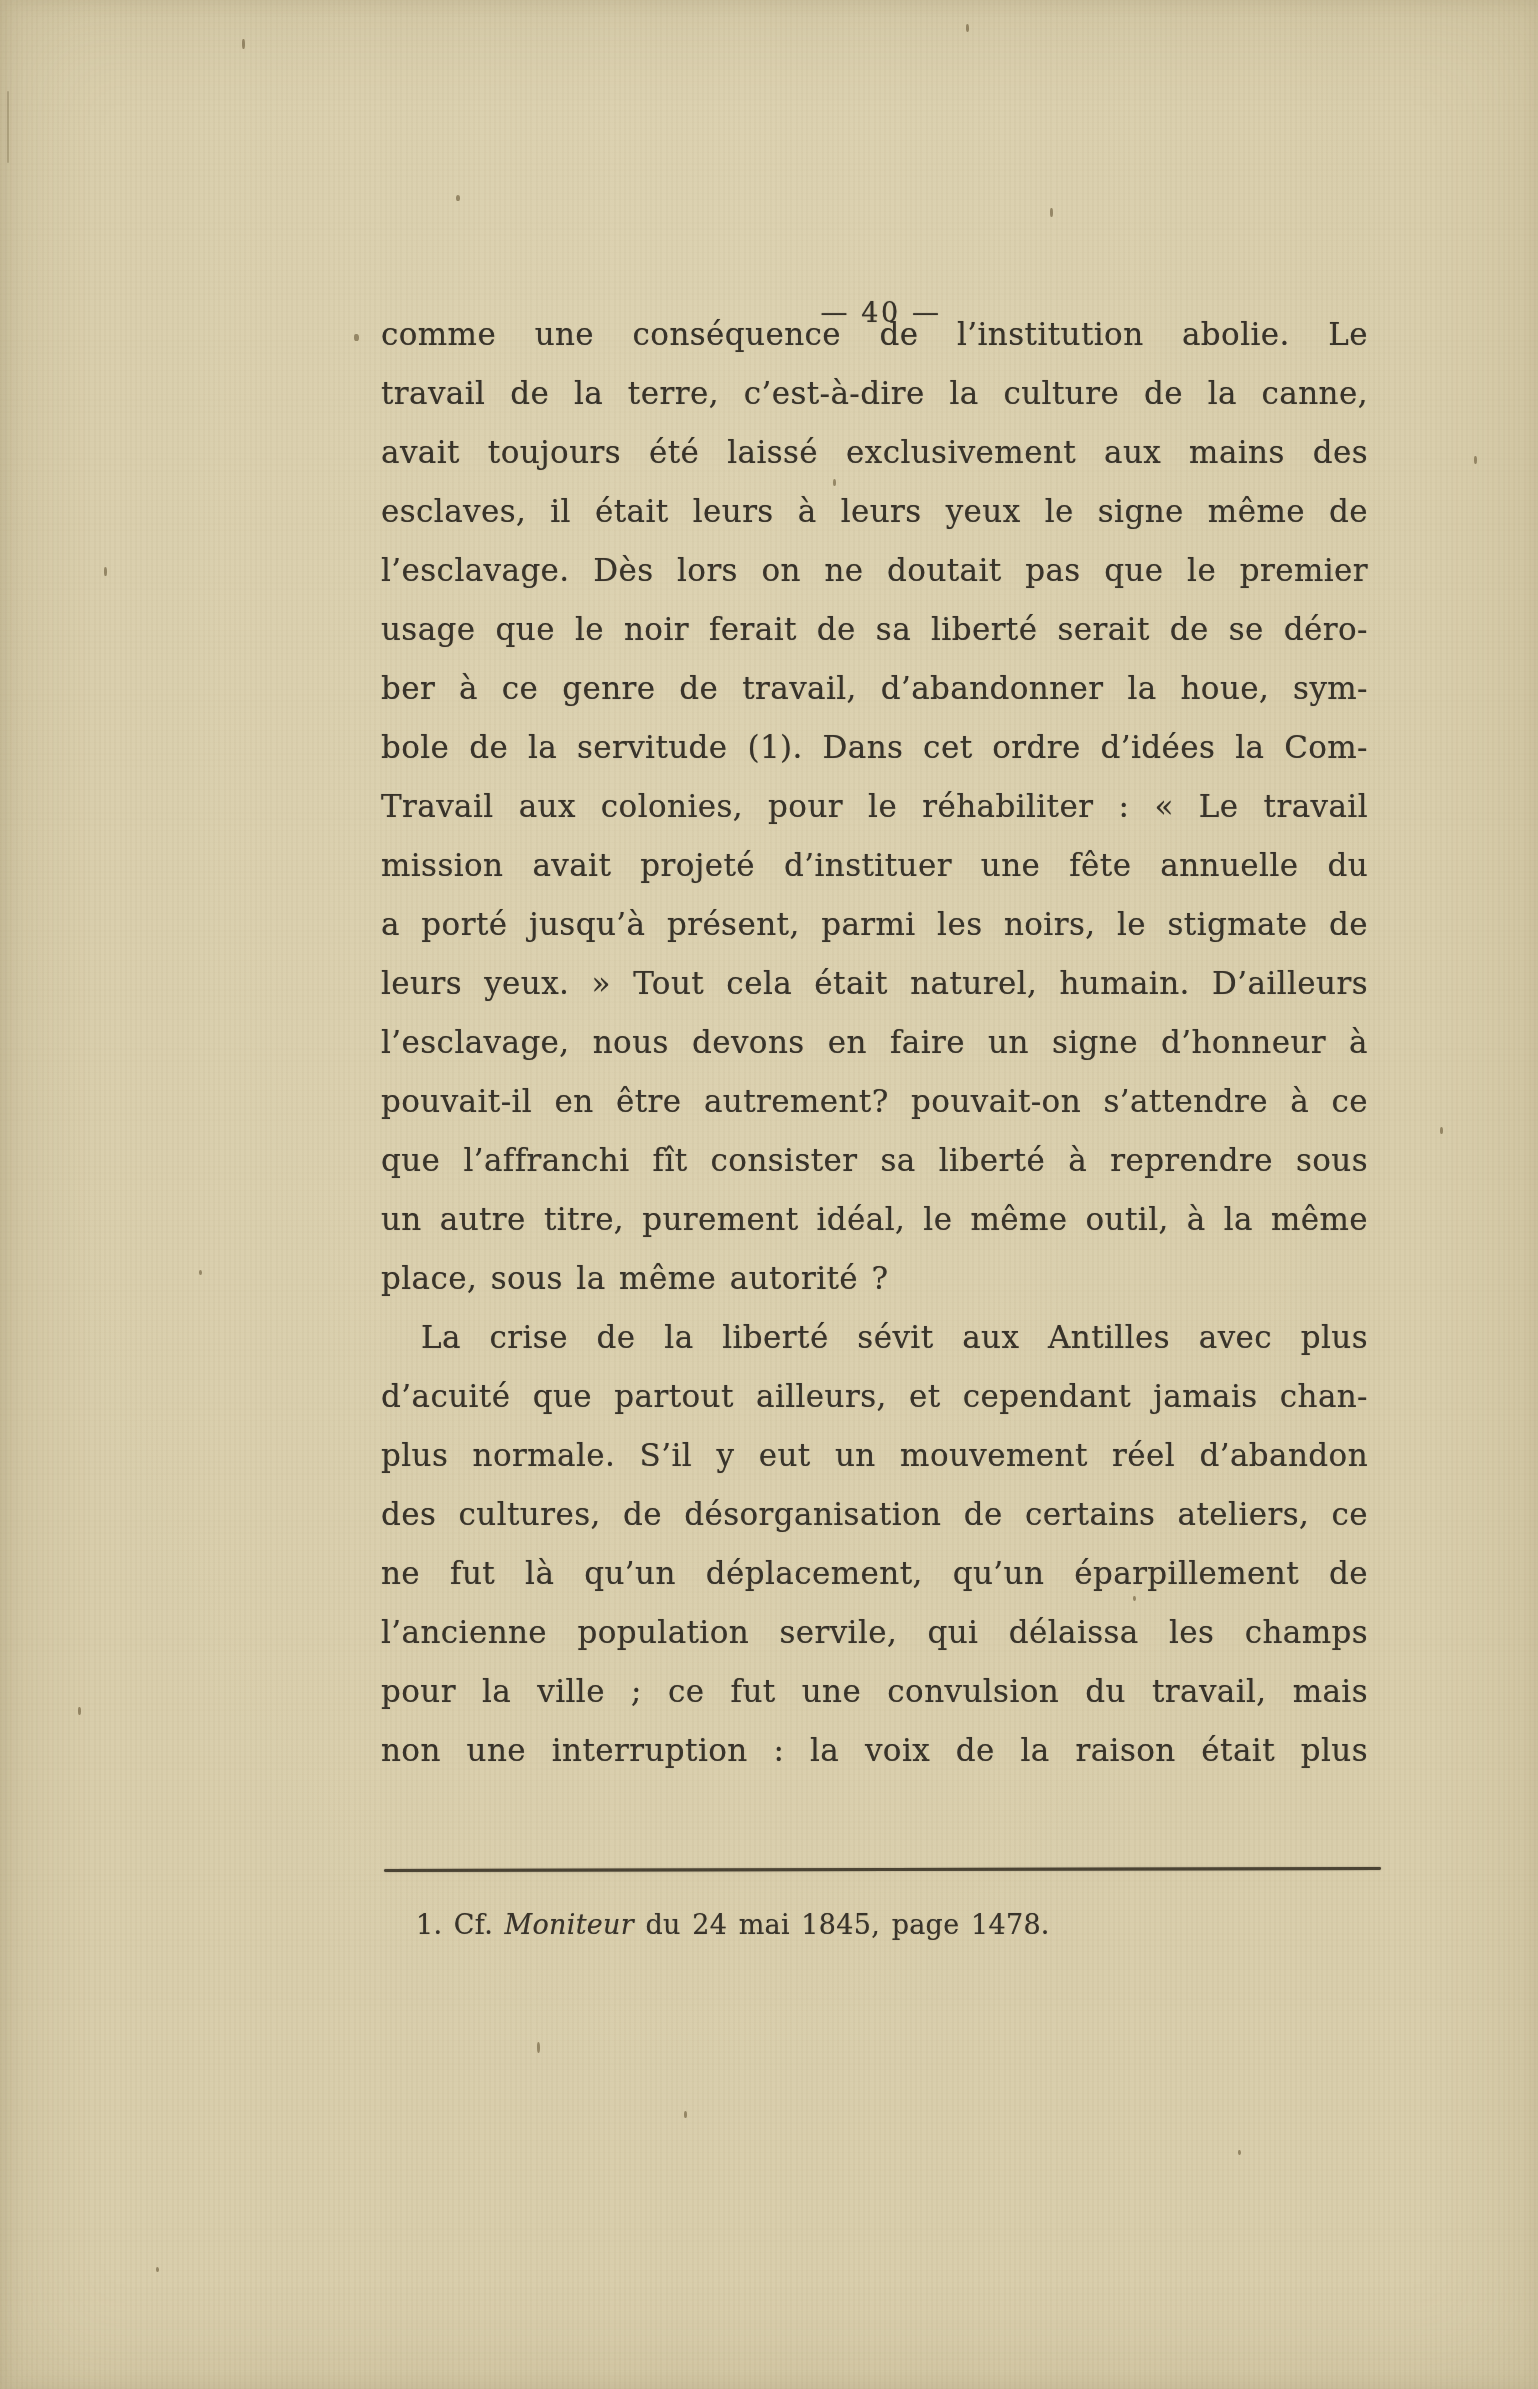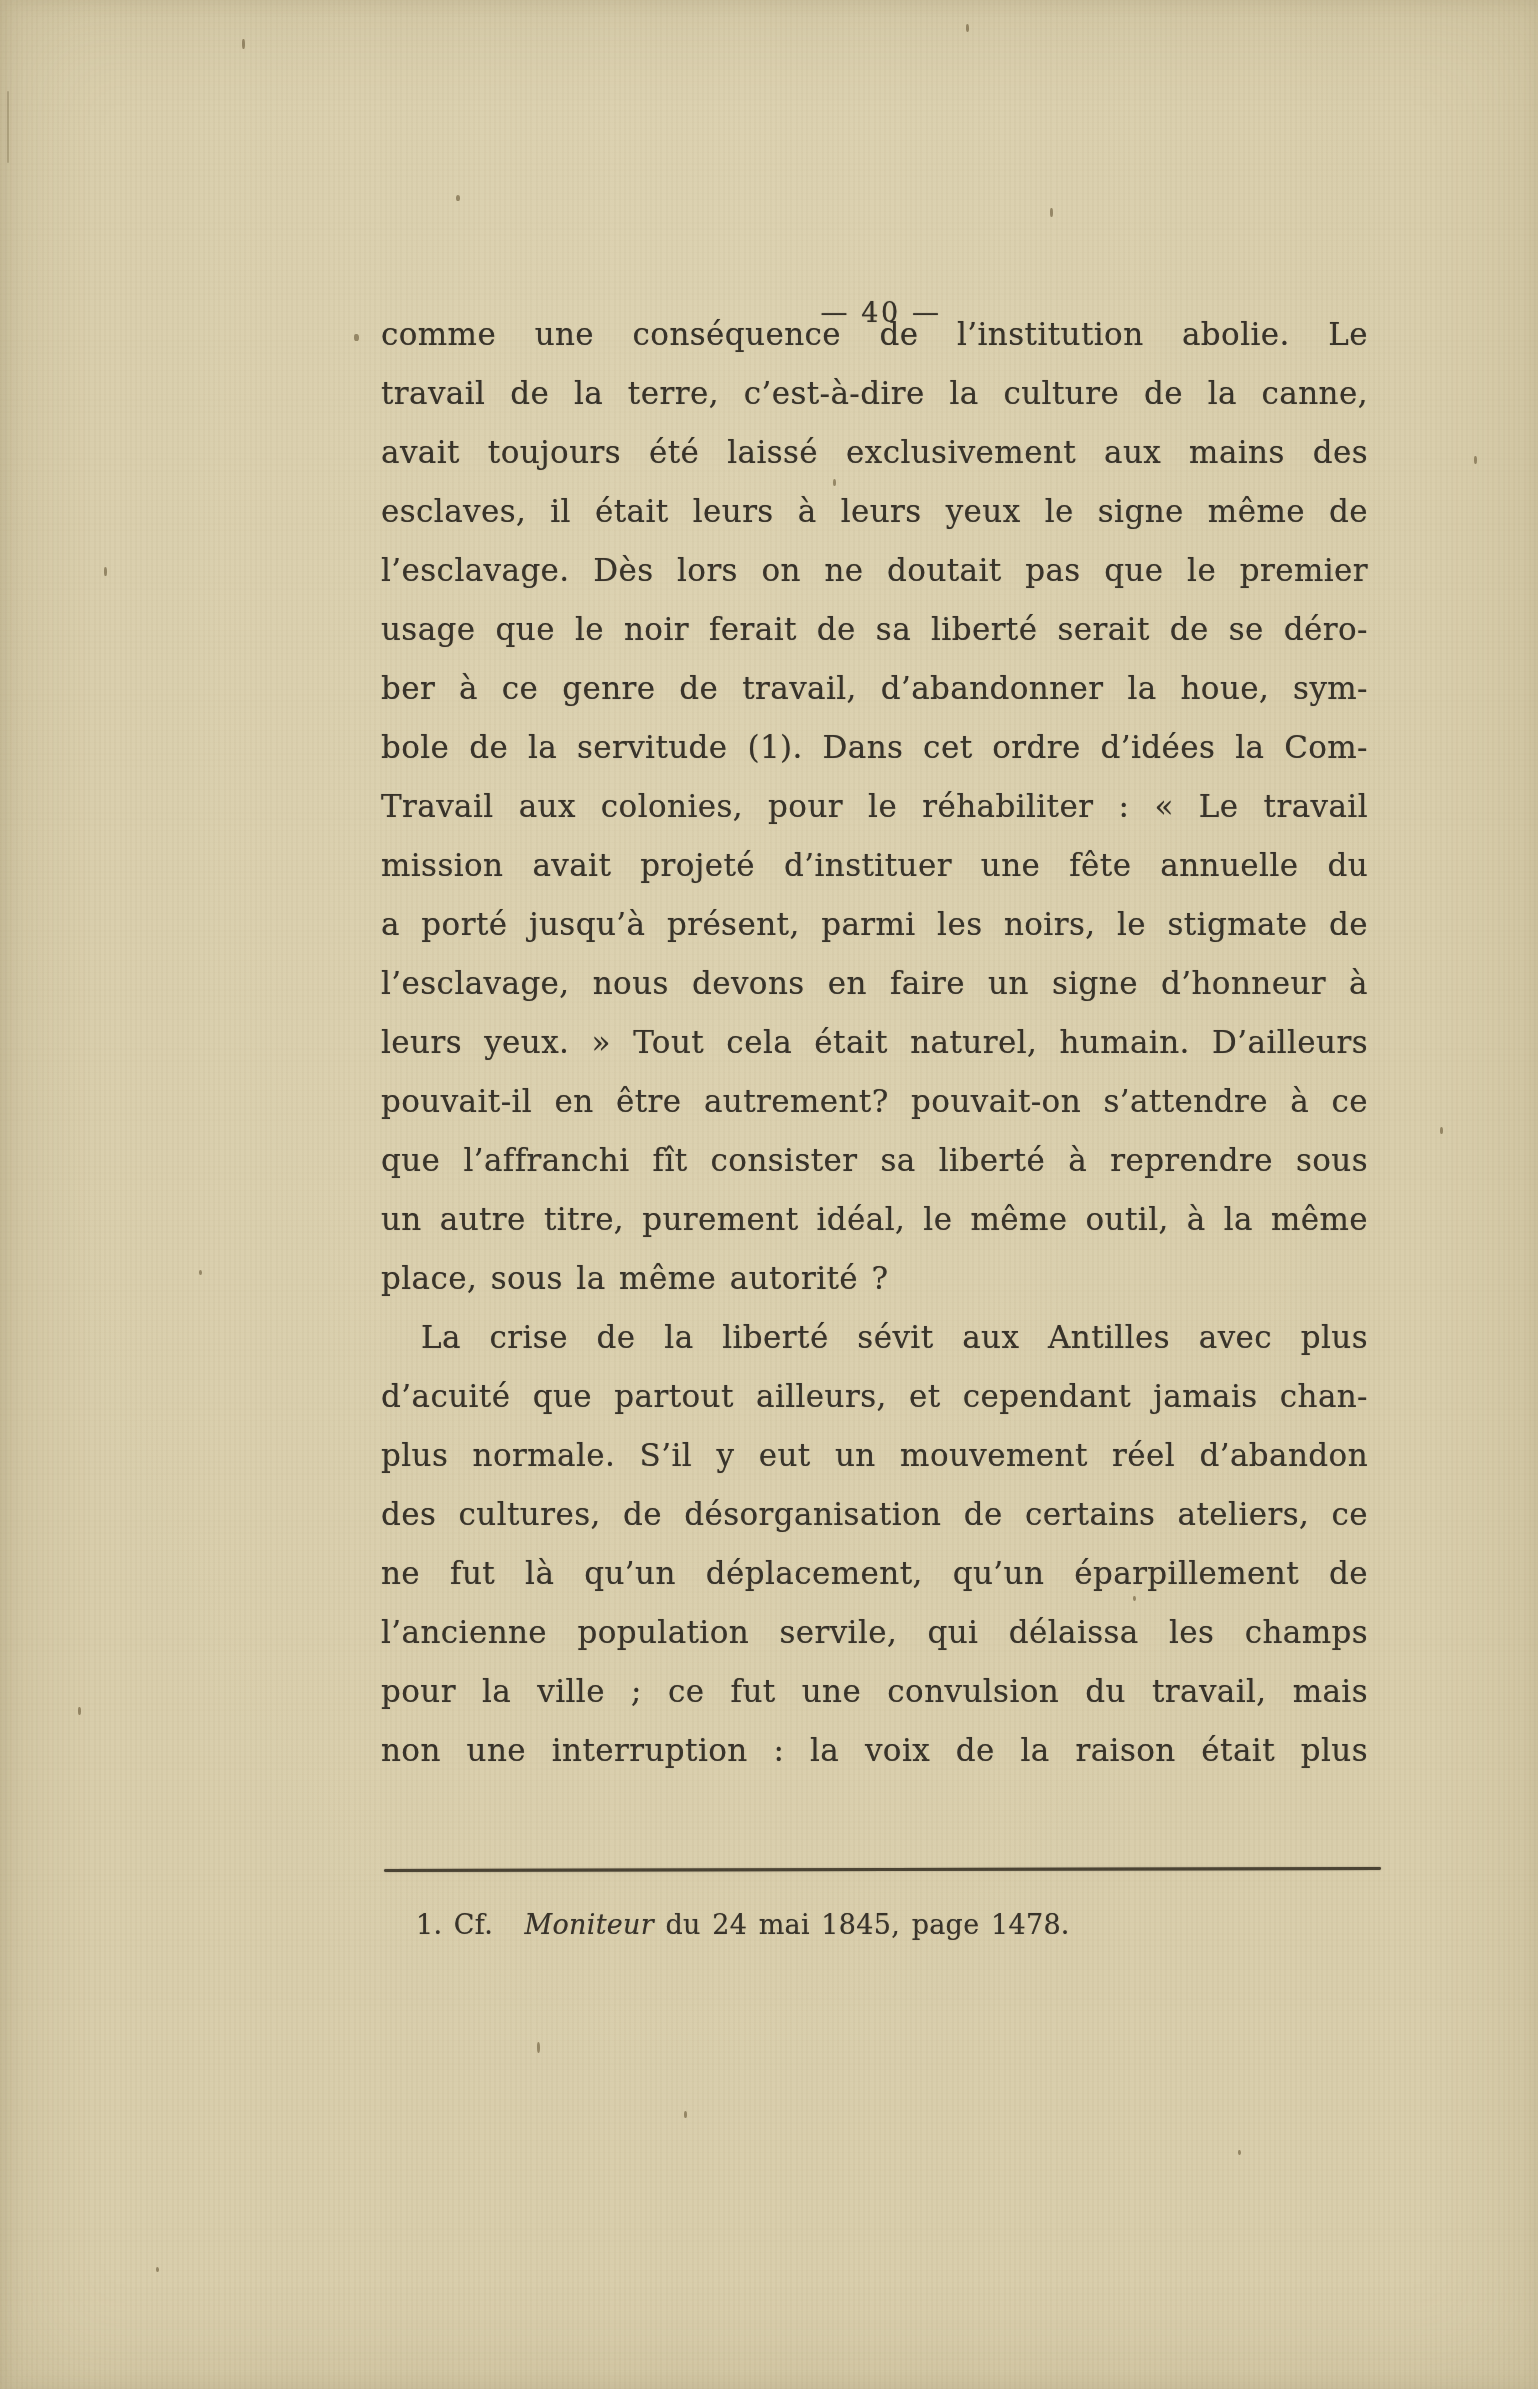--- a/index.html
+++ b/index.html
@@ -74,21 +74,20 @@
     top: 1907px;
     width: 958px;
     font-size: 27px;
     line-height: 36px;
     letter-spacing: 0.3px;
     word-spacing: 2.6px;
     text-shadow: 0 0 0.8px rgba(56,51,42,0.55);
   }
   .footnote .work-title {
     font-style: italic;
-    margin-left: 20px;
   }
 
   .speck {
     position: absolute;
     background: rgba(92,76,44,0.55);
     border-radius: 45% 55% 50% 50%;
   }
 </style>
 </head>
 <body>
@@ -100,22 +99,22 @@
   <div class="line">travail de la terre, c’est-à-dire la culture de la canne,</div>
   <div class="line">avait toujours été laissé exclusivement aux mains des</div>
   <div class="line">esclaves, il était leurs à leurs yeux le signe même de</div>
   <div class="line">l’esclavage. Dès lors on ne doutait pas que le premier</div>
   <div class="line">usage que le noir ferait de sa liberté serait de se déro-</div>
   <div class="line">ber à ce genre de travail, d’abandonner la houe, sym-</div>
   <div class="line">bole de la servitude (1). Dans cet ordre d’idées la Com-</div>
   <div class="line">Travail aux colonies, pour le réhabiliter : « Le travail</div>
   <div class="line">mission avait projeté d’instituer une fête annuelle du</div>
   <div class="line">a porté jusqu’à présent, parmi les noirs, le stigmate de</div>
+  <div class="line">leurs yeux. » Tout cela était naturel, humain. D’ailleurs</div>
   <div class="line">l’esclavage, nous devons en faire un signe d’honneur à</div>
-  <div class="line">leurs yeux. » Tout cela était naturel, humain. D’ailleurs</div>
   <div class="line">pouvait-il en être autrement? pouvait-on s’attendre à ce</div>
   <div class="line">que l’affranchi fît consister sa liberté à reprendre sous</div>
   <div class="line">un autre titre, purement idéal, le même outil, à la même</div>
   <div class="line short">place, sous la même autorité ?</div>
   <div class="line indent">La crise de la liberté sévit aux Antilles avec plus</div>
   <div class="line">d’acuité que partout ailleurs, et cependant jamais chan-</div>
   <div class="line">plus normale. S’il y eut un mouvement réel d’abandon</div>
   <div class="line">des cultures, de désorganisation de certains ateliers, ce</div>
   <div class="line">ne fut là qu’un déplacement, qu’un éparpillement de</div>
   <div class="line">l’ancienne population servile, qui délaissa les champs</div>

